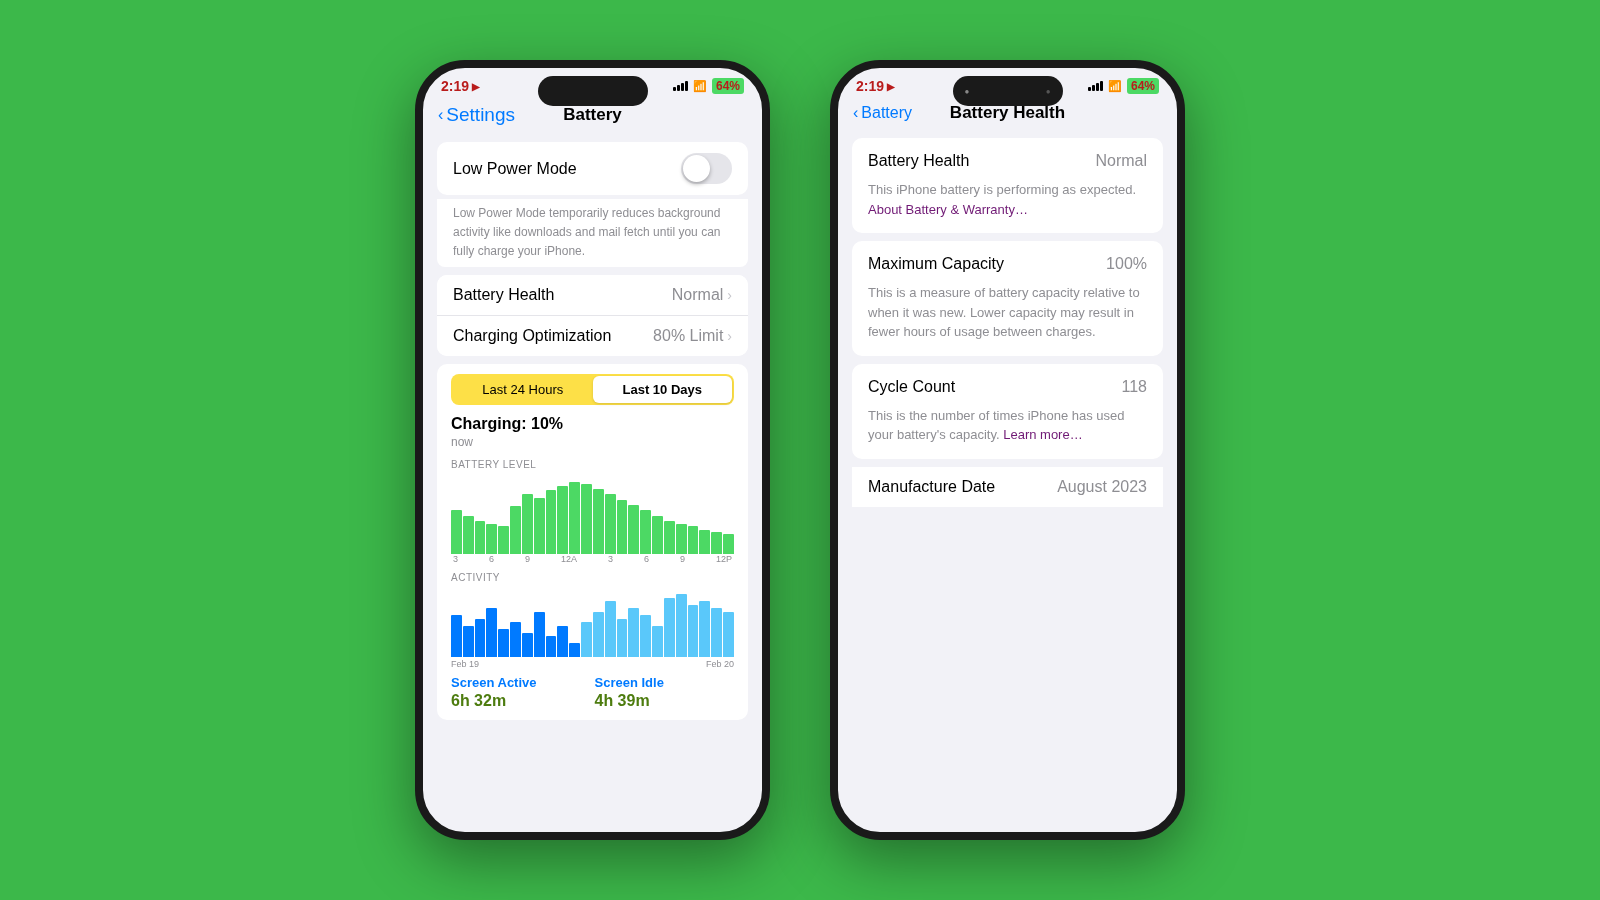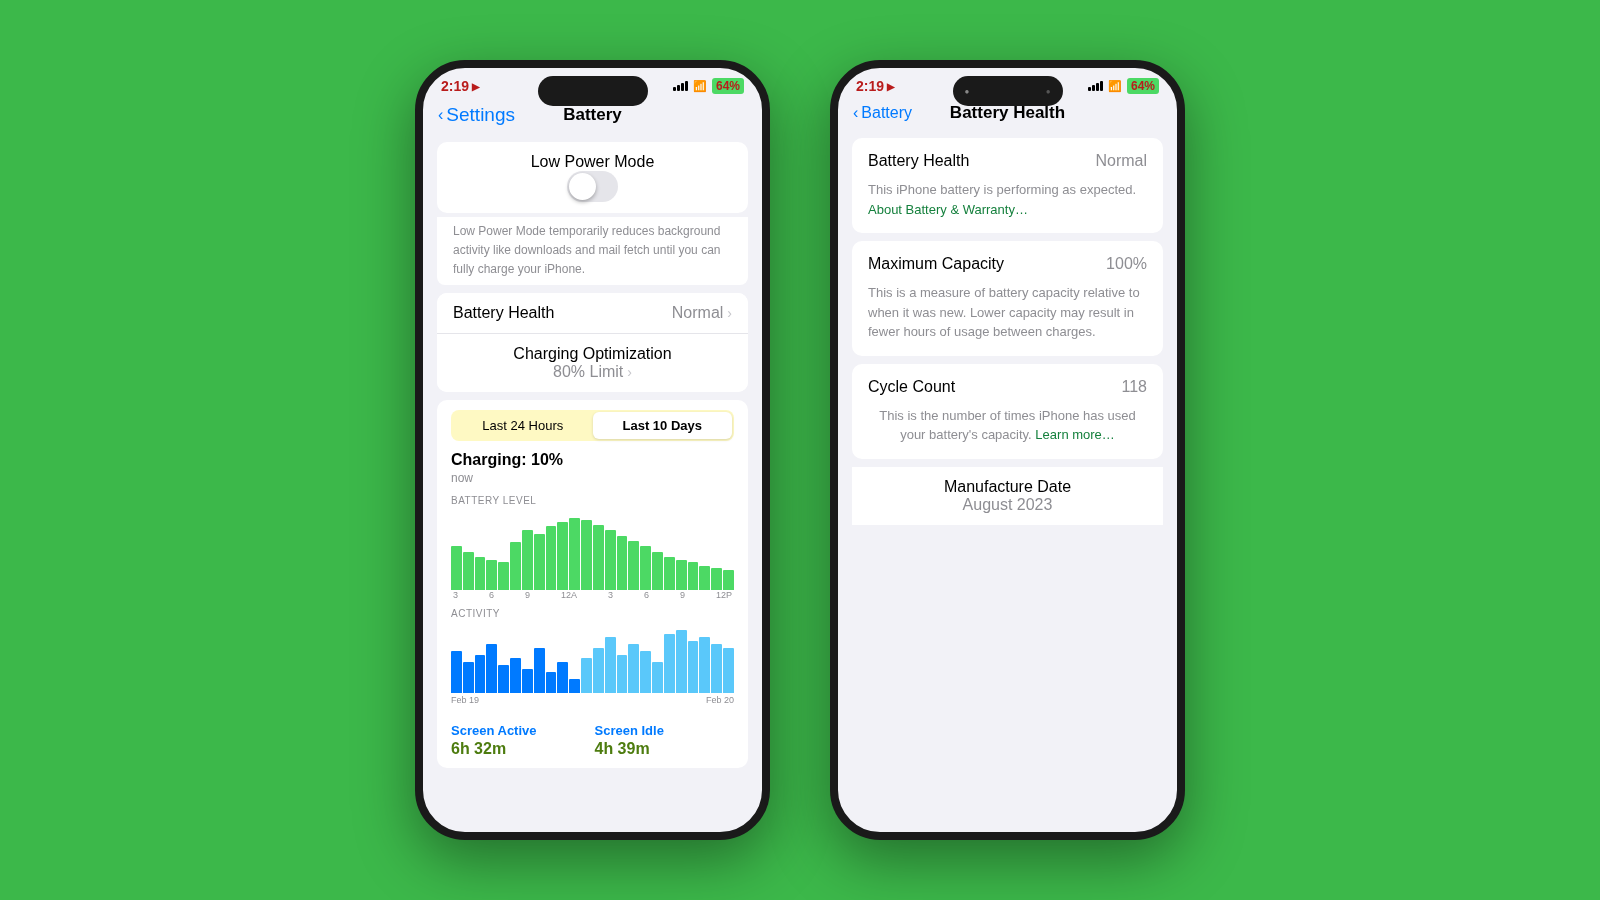--- a/index.html
+++ b/index.html
@@ -90,21 +90,20 @@
       display: flex;
       align-items: center;
       justify-content: space-between;
       padding: 11px 16px;
       border-bottom: 0.5px solid #e5e5ea;
       background: #fff;
     }
 
     .settings-row:last-child {
       border-bottom: none;
-      flex-direction: column;
     }
 
     .settings-row-label {
       font-size: 16px;
       color: #000;
     }
 
     .settings-row-value {
       font-size: 16px;
       color: #8e8e93;
@@ -154,21 +153,21 @@
     
     .chart-section {
       background: #fff;
       border-radius: 10px;
       margin: 8px 14px;
       padding: 10px 14px;
     }
 
     .time-selector {
       display: flex;
-      background: #fef9c3;
+      background: #fde047;
       border-radius: 8px;
       padding: 2px;
       margin-bottom: 10px;
     }
 
     .time-btn {
       flex: 1;
       text-align: center;
       padding: 6px 0;
       font-size: 13px;
@@ -250,21 +249,21 @@
 
     .bar-blue-light {
       background: #5ac8fa;
       border-radius: 1px 1px 0 0;
       flex: 1;
     }
 
     .usage-row {
       display: flex;
       gap: 4px;
-      margin-top: 20px;
+      margin-top: 8px;
     }
 
     .usage-item {
       flex: 1;
     }
 
     .usage-label {
       font-size: 13px;
       font-weight: 600;
       margin-bottom: 2px;
@@ -295,21 +294,21 @@
     }
 
     .health-description {
       font-size: 13px;
       color: #8e8e93;
       padding: 2px 16px 14px;
       line-height: 1.5;
     }
 
     .health-description a {
-      color: #15803d;
+      color: #701a75;
       text-decoration: none;
     }
 
     .capacity-row {
       display: flex;
       justify-content: space-between;
       align-items: center;
       padding: 14px 16px 8px;
     }
 
@@ -320,21 +319,20 @@
 
     .capacity-value {
       font-size: 16px;
       color: #8e8e93;
     }
 
     .cycle-section {
       background: #fff;
       border-radius: 10px;
       margin: 8px 14px;
-      text-align: center;
     }
 
     .info-section {
       background: #fef9c3;
       border-radius: 10px;
       margin: 8px 14px;
       text-align: center;
     }
 
     .signal-bars {

